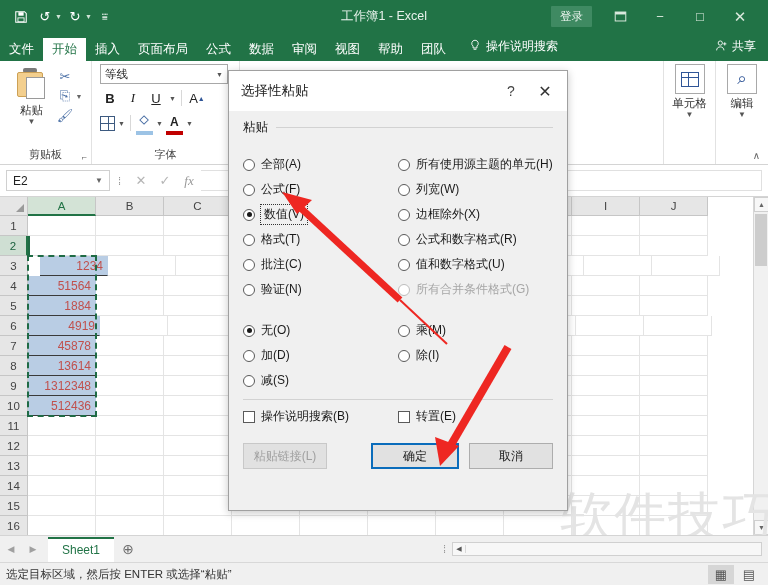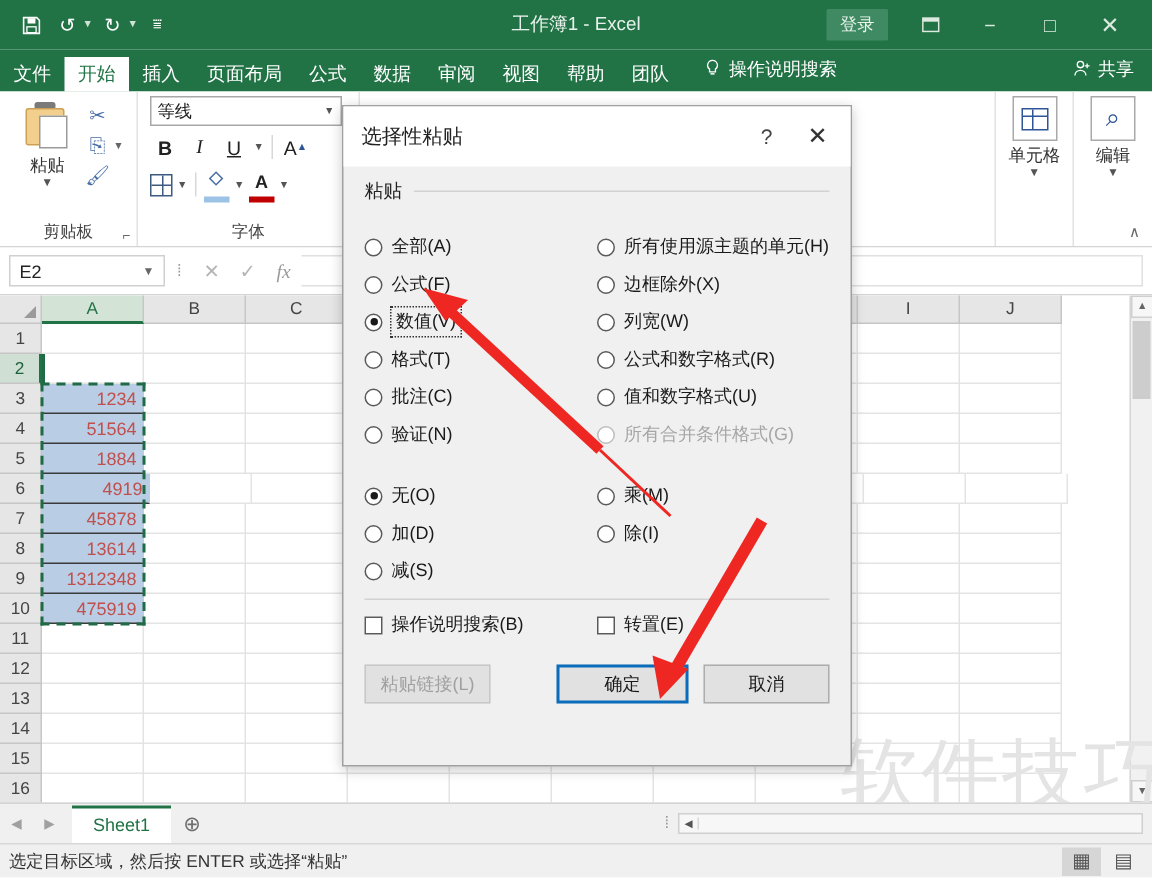--- a/index.html
+++ b/index.html
@@ -453,21 +453,21 @@
           <div class="cell" style="width: 68px; height: 20px;"></div>
           <div class="cell" style="width: 68px; height: 20px;"></div>
           <div class="cell" style="width: 68px; height: 20px;"></div>
           <div class="cell" style="width: 68px; height: 20px;"></div>
           <div class="cell" style="width: 68px; height: 20px;"></div>
           <div class="cell" style="width: 68px; height: 20px;"></div>
           <div class="cell" style="width: 68px; height: 20px;"></div>
           <div class="cell" style="width: 68px; height: 20px;"></div>
         </div>
         <div class="crow">
-          <div class="cell data" style="width: 68px; height: 20px;">1234</div>
+          <div class="cell data" style="width: 68px; height: 20px; margin-left: 12px;">1234</div>
           <div class="cell" style="width: 68px; height: 20px;"></div>
           <div class="cell" style="width: 68px; height: 20px;"></div>
           <div class="cell" style="width: 68px; height: 20px;"></div>
           <div class="cell" style="width: 68px; height: 20px;"></div>
           <div class="cell" style="width: 68px; height: 20px;"></div>
           <div class="cell" style="width: 68px; height: 20px;"></div>
           <div class="cell" style="width: 68px; height: 20px;"></div>
           <div class="cell" style="width: 68px; height: 20px;"></div>
           <div class="cell" style="width: 68px; height: 20px;"></div>
         </div>
@@ -537,21 +537,21 @@
           <div class="cell" style="width: 68px; height: 20px;"></div>
           <div class="cell" style="width: 68px; height: 20px;"></div>
           <div class="cell" style="width: 68px; height: 20px;"></div>
           <div class="cell" style="width: 68px; height: 20px;"></div>
           <div class="cell" style="width: 68px; height: 20px;"></div>
           <div class="cell" style="width: 68px; height: 20px;"></div>
           <div class="cell" style="width: 68px; height: 20px;"></div>
           <div class="cell" style="width: 68px; height: 20px;"></div>
         </div>
         <div class="crow">
-          <div class="cell data" style="width: 68px; height: 20px;">475919</div>
+          <div class="cell data" style="width: 68px; height: 20px;">512436</div>
           <div class="cell" style="width: 68px; height: 20px;"></div>
           <div class="cell" style="width: 68px; height: 20px;"></div>
           <div class="cell" style="width: 68px; height: 20px;"></div>
           <div class="cell" style="width: 68px; height: 20px;"></div>
           <div class="cell" style="width: 68px; height: 20px;"></div>
           <div class="cell" style="width: 68px; height: 20px;"></div>
           <div class="cell" style="width: 68px; height: 20px;"></div>
           <div class="cell" style="width: 68px; height: 20px;"></div>
           <div class="cell" style="width: 68px; height: 20px;"></div>
         </div>
@@ -699,25 +699,25 @@
               <span class="opt-label">验证(N)</span>
             </div>
           </div>
         <div class="opt-col" id="paste-right">
             <div class="opt">
               <span class="radio"></span>
               <span class="opt-label">所有使用源主题的单元(H)</span>
             </div>
             <div class="opt">
               <span class="radio"></span>
+              <span class="opt-label">列宽(W)</span>
+            </div>
+            <div class="opt">
+              <span class="radio"></span>
               <span class="opt-label">边框除外(X)</span>
-            </div>
-            <div class="opt">
-              <span class="radio"></span>
-              <span class="opt-label">列宽(W)</span>
             </div>
             <div class="opt">
               <span class="radio"></span>
               <span class="opt-label">公式和数字格式(R)</span>
             </div>
             <div class="opt">
               <span class="radio"></span>
               <span class="opt-label">值和数字格式(U)</span>
             </div>
             <div class="opt disabled">

